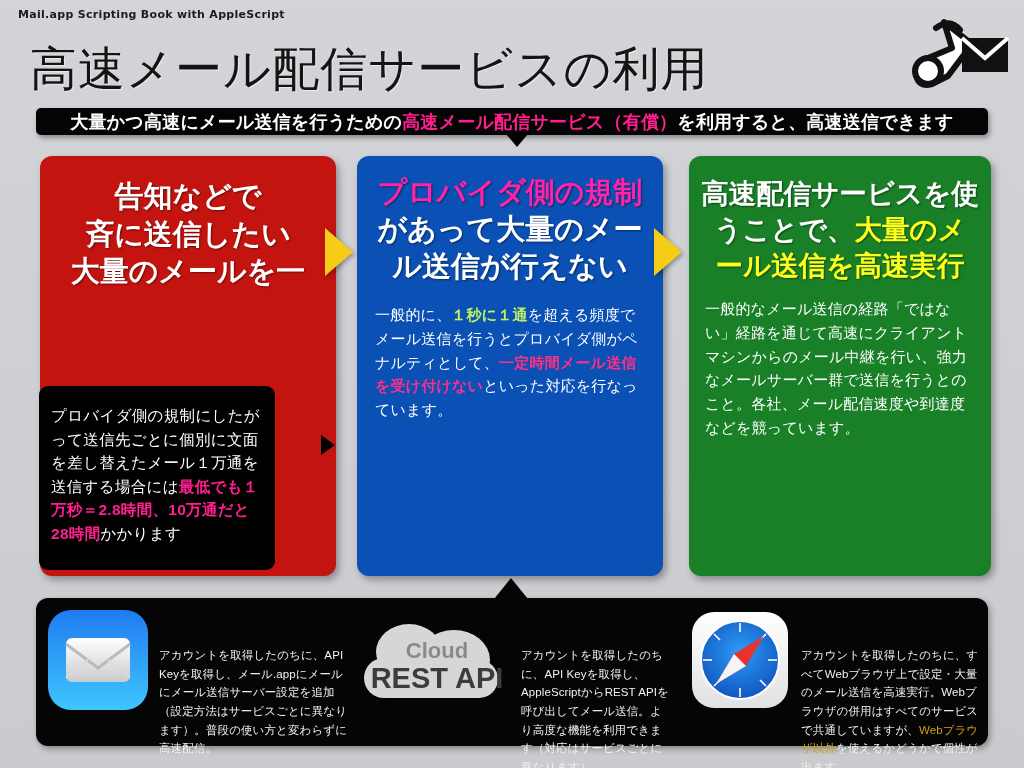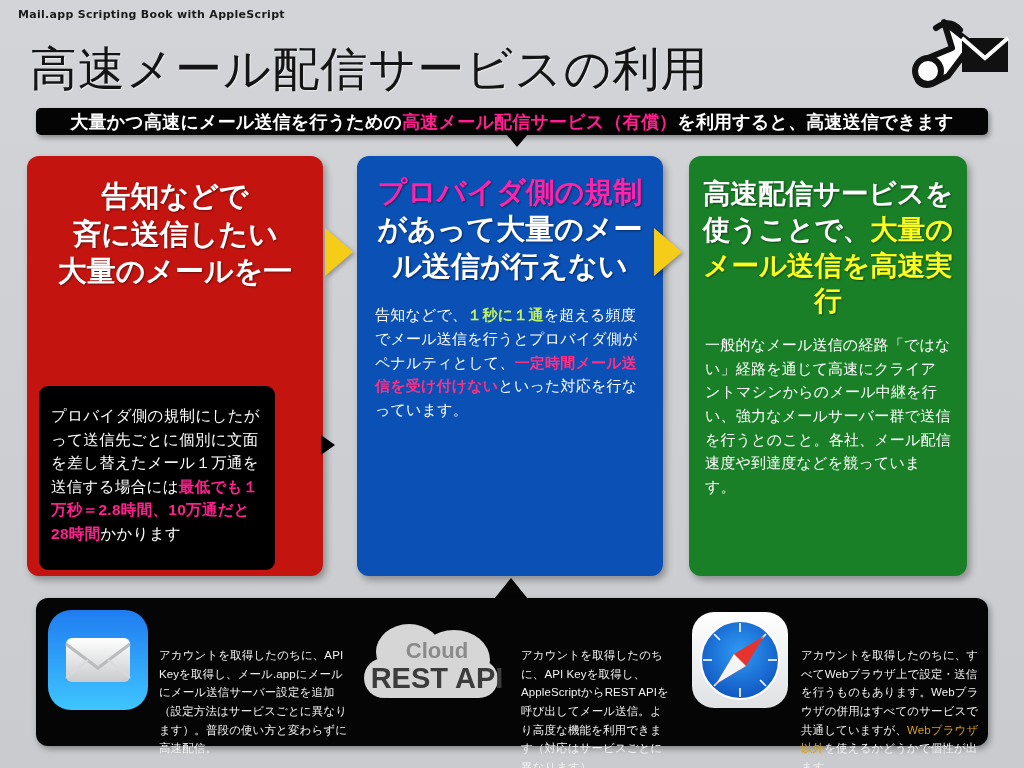--- a/index.html
+++ b/index.html
@@ -93,23 +93,23 @@
   .col {
     position: absolute;
     top: 156px;
     width: 296px;
     height: 420px;
     border-radius: 12px;
     box-shadow: 3px 4px 7px rgba(0,0,0,0.32);
     box-sizing: border-box;
     padding: 14px 12px 12px 12px;
   }
-  .col-red   { left: 27px;  background: #c41410; padding-left: 12px; }
+  .col-red   { left: 40px;  background: #c41410; padding-left: 12px; }
   .col-blue  { left: 357px; width: 306px; background: #0b50b4; }
-  .col-green { left: 689px; width: 278px; background: #1a8028; }
+  .col-green { left: 689px; width: 302px; background: #1a8028; }
 
   .col-head {
     text-align: center;
     font-weight: 700;
     color: #ffffff;
     text-shadow: 1px 1px 2px rgba(0,0,0,0.45);
   }
   .col-red .col-head   { font-size: 29px; line-height: 1.30; padding-top: 8px; }
   .col-blue .col-head  { font-size: 29px; line-height: 1.28; padding-top: 4px; }
   .col-green .col-head { font-size: 27.5px; line-height: 1.30; padding-top: 6px; }
@@ -254,21 +254,21 @@
   </div>
   <div class="note-tail"></div>
 
   <div class="chev chev-1"></div>
 
   <div class="col col-blue">
     <div class="col-head">
       <span class="mag">プロバイダ側の規制</span><span>があって大量のメール送信が行えない</span>
     </div>
     <div class="col-body">
-      <span>告知などで、</span><span class="yelb">１秒に１通</span><span>を超える頻度でメール送信を行うとプロバイダ側がペナルティとして、</span><span class="pinkb">一定時間メール送信を受け付けない</span><span>といった対応を行なっています。</span>
+      <span>一般的に、</span><span class="yelb">１秒に１通</span><span>を超える頻度でメール送信を行うとプロバイダ側がペナルティとして、</span><span class="pinkb">一定時間メール送信を受け付けない</span><span>といった対応を行なっています。</span>
     </div>
   </div>
 
   <div class="chev chev-2"></div>
 
   <div class="col col-green">
     <div class="col-head">
       <span>高速配信サービスを使うことで、</span><span class="yel">大量のメール送信を高速実行</span>
     </div>
     <div class="col-body">一般的なメール送信の経路「ではない」経路を通じて高速にクライアントマシンからのメール中継を行い、強力なメールサーバー群で送信を行うとのこと。各社、メール配信速度や到達度などを競っています。</div>
@@ -339,19 +339,19 @@
             <line x1="26" y1="26" x2="32" y2="32"></line>
             <line x1="72" y1="72" x2="78" y2="78"></line>
             <line x1="78" y1="26" x2="72" y2="32"></line>
             <line x1="32" y1="72" x2="26" y2="78"></line>
           </g>
           <path d="M76 28 L46 46 L28 76 L58 58 Z" fill="#e8322c"></path>
           <path d="M28 76 L58 58 L46 46 Z" fill="#f4f4f4"></path>
         </svg>
       </div>
       <div class="ftext">
-        <span>アカウントを取得したのちに、すべてWebブラウザ上で設定・送信を行うものもあります。Webブラウザの併用はすべてのサービスで共通していますが、</span><span class="gold">Webブラウザ以外</span><span>を使えるかどうかで個性が出ます。</span>
+        <span>アカウントを取得したのちに、すべてWebブラウザ上で設定・大量のメール送信を高速実行。Webブラウザの併用はすべてのサービスで共通していますが、</span><span class="gold">Webブラウザ以外</span><span>を使えるかどうかで個性が出ます。</span>
       </div>
     </div>
 
   </div>
 
 </div>
 
 </body></html>

